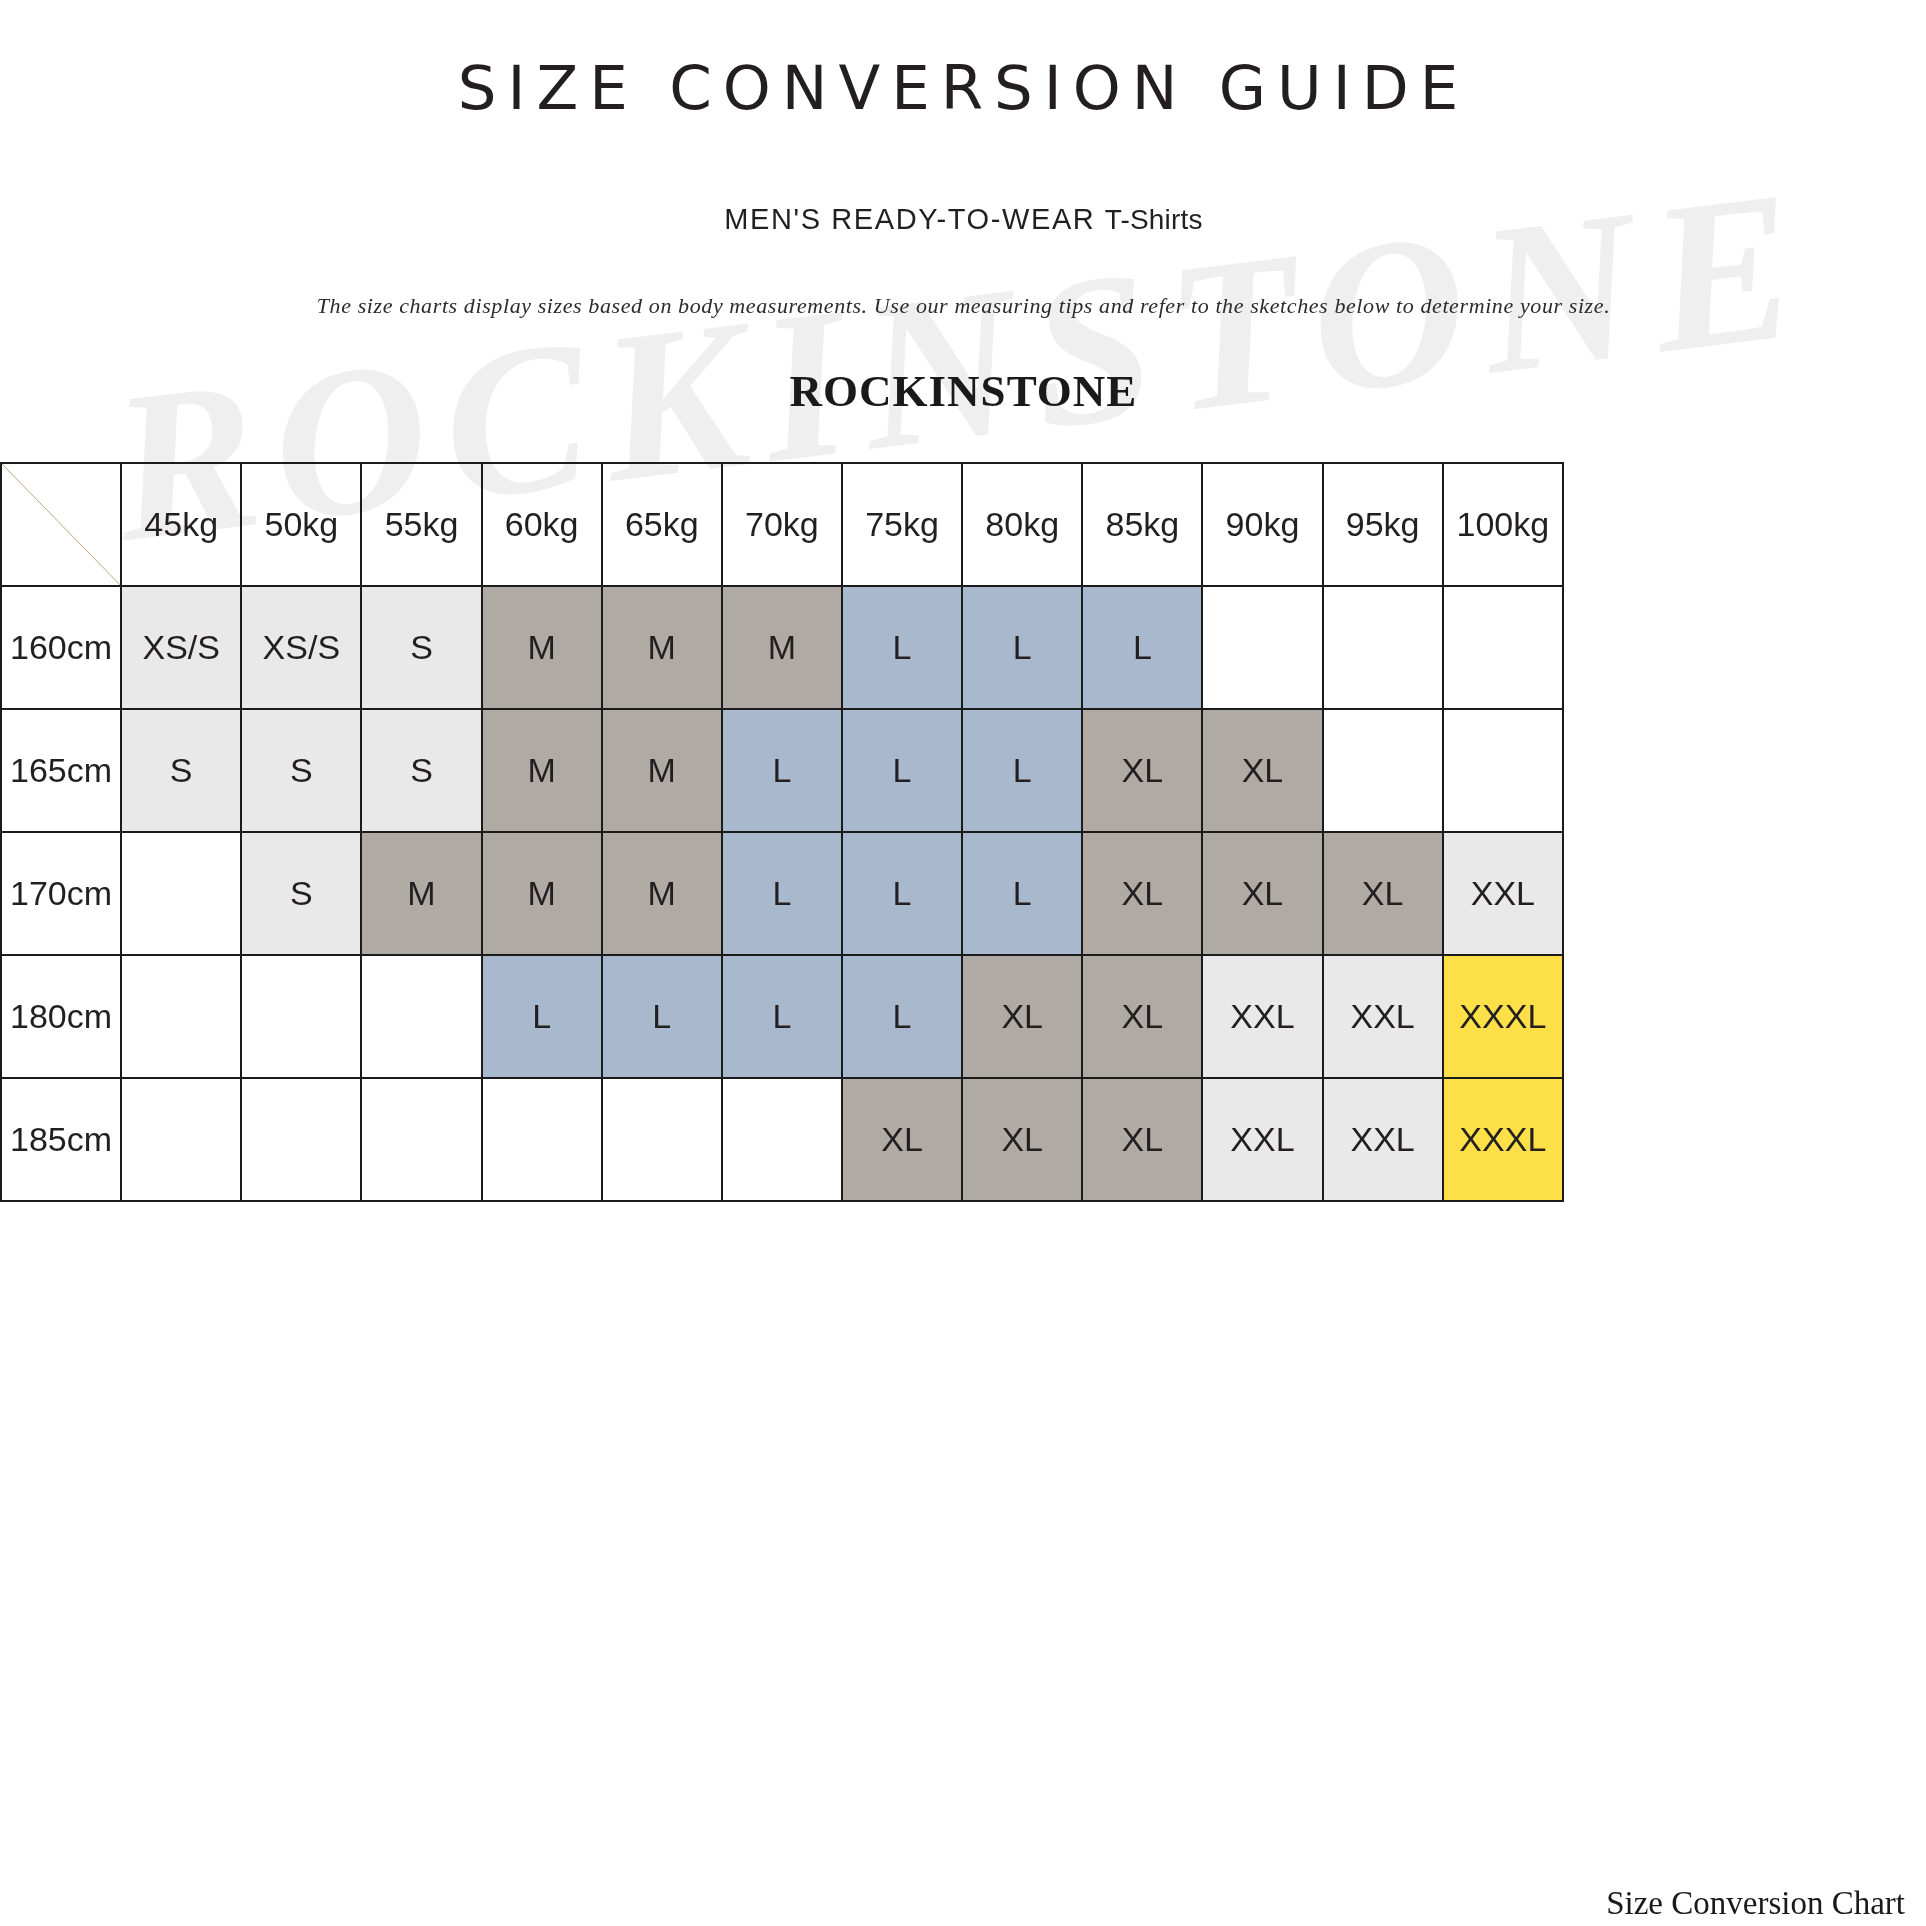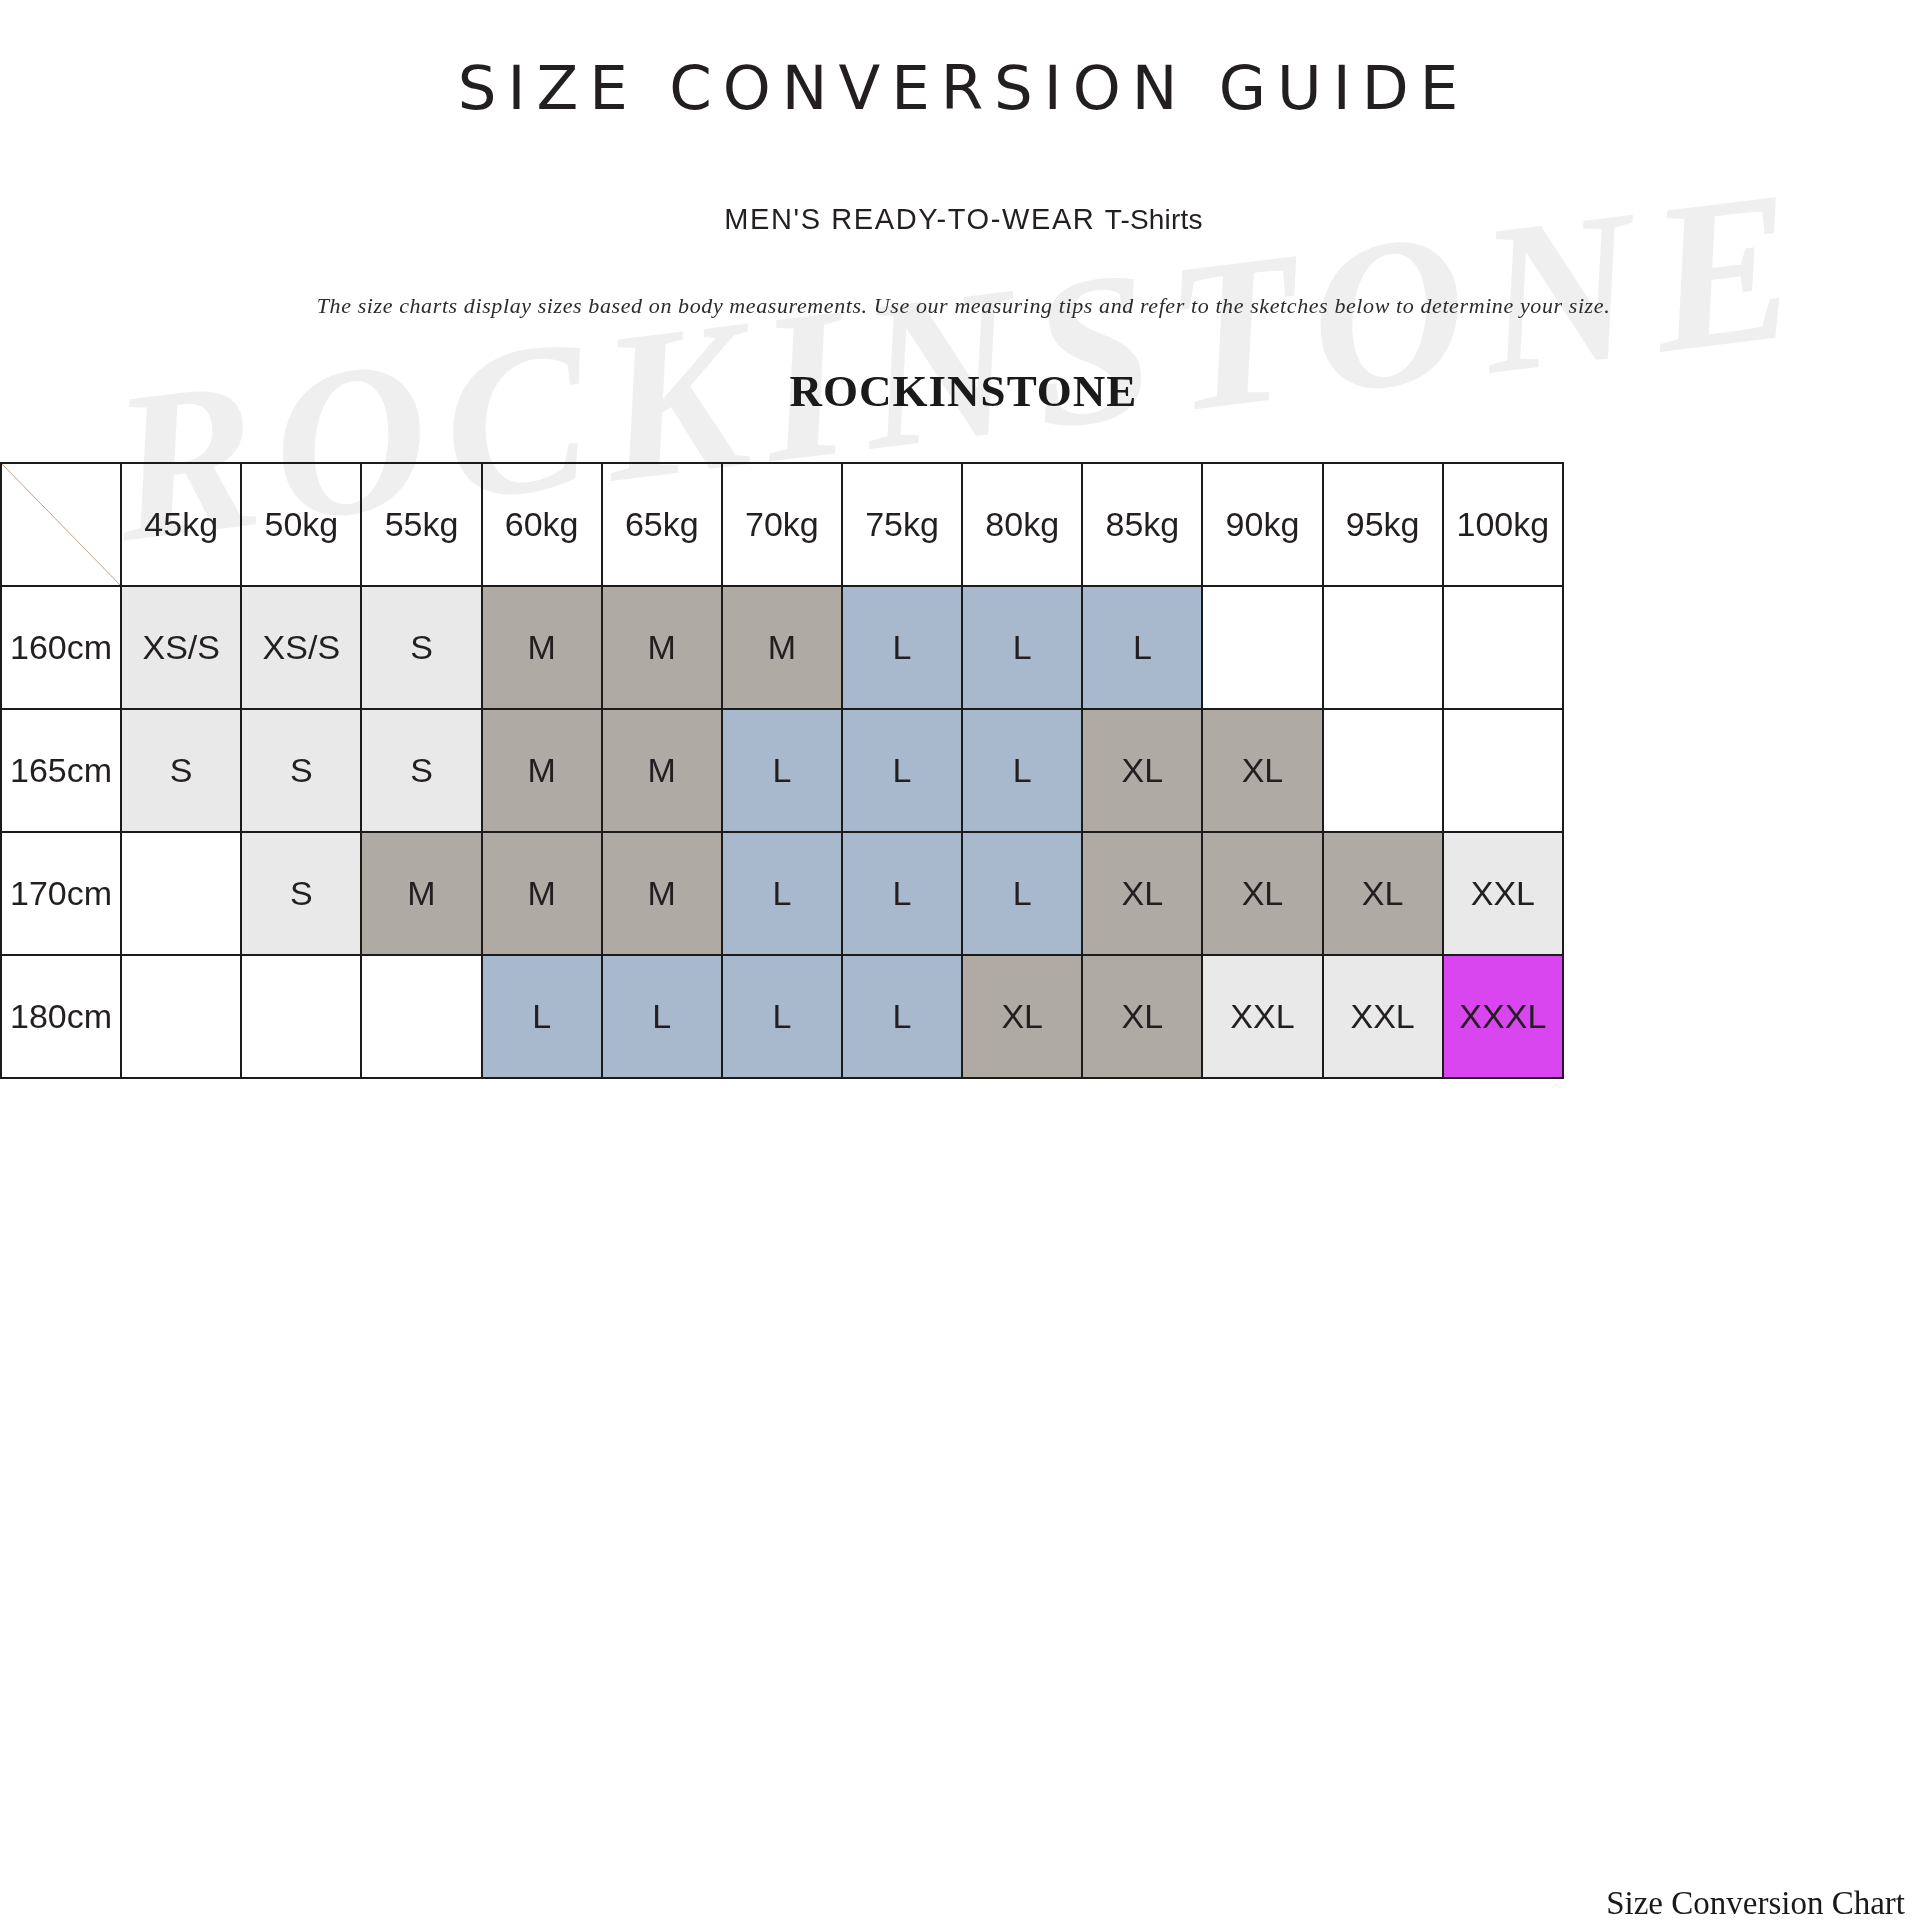--- a/index.html
+++ b/index.html
@@ -124,21 +124,21 @@
     top: 0;
     width: 100%;
     height: 100%;
   }
   .hdr-row th { height: 124px; font-size: 35px; }
   .rowhead { font-size: 35px; }
   .c-empty { background: #ffffff; }
   .c-light { background: #e9e9e9; }
   .c-gray  { background: #b0aaa4; }
   .c-blue  { background: #a8b8cd; }
-  .c-blue2 { background: #d946ef; }
+  .c-blue2 { background: #fde047; }
   
   .footer {
     position: absolute;
     right: 22px;
     bottom: 5px;
     font-family: "Liberation Serif", serif;
     font-size: 33px;
     color: #1a1a1a;
     z-index: 3;
   }
@@ -237,19 +237,34 @@
             <td class="c-blue">L</td>
             <td class="c-blue">L</td>
             <td class="c-blue">L</td>
             <td class="c-blue">L</td>
             <td class="c-gray">XL</td>
             <td class="c-gray">XL</td>
             <td class="c-light">XXL</td>
             <td class="c-light">XXL</td>
             <td class="c-blue2">XXXL</td>
           </tr>
+          <tr>
+            <td class="rowhead">185cm</td>
+            <td class="c-empty"></td>
+            <td class="c-empty"></td>
+            <td class="c-empty"></td>
+            <td class="c-empty"></td>
+            <td class="c-empty"></td>
+            <td class="c-empty"></td>
+            <td class="c-gray">XL</td>
+            <td class="c-gray">XL</td>
+            <td class="c-gray">XL</td>
+            <td class="c-light">XXL</td>
+            <td class="c-light">XXL</td>
+            <td class="c-blue2">XXXL</td>
+          </tr>
         </tbody>
     </table>
   </div>
 
   <div class="footer">Size Conversion Chart</div>
 </div>
 
 
 </body></html>

